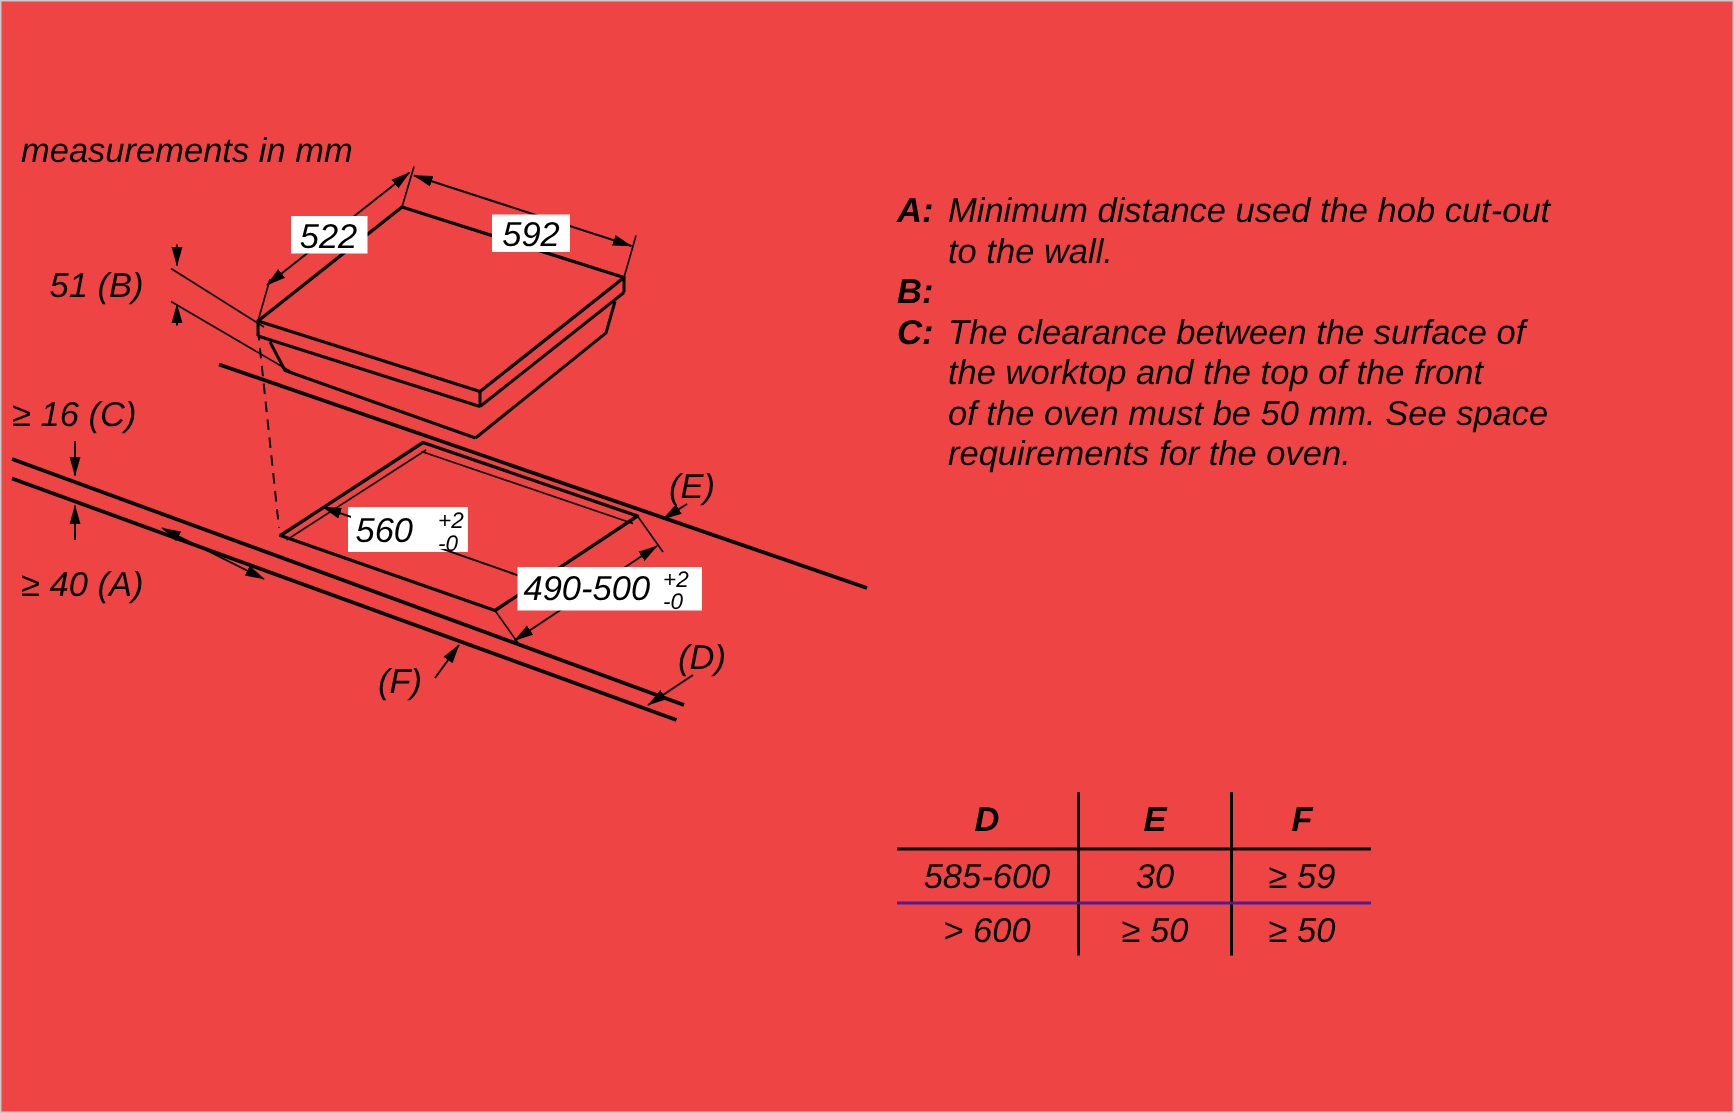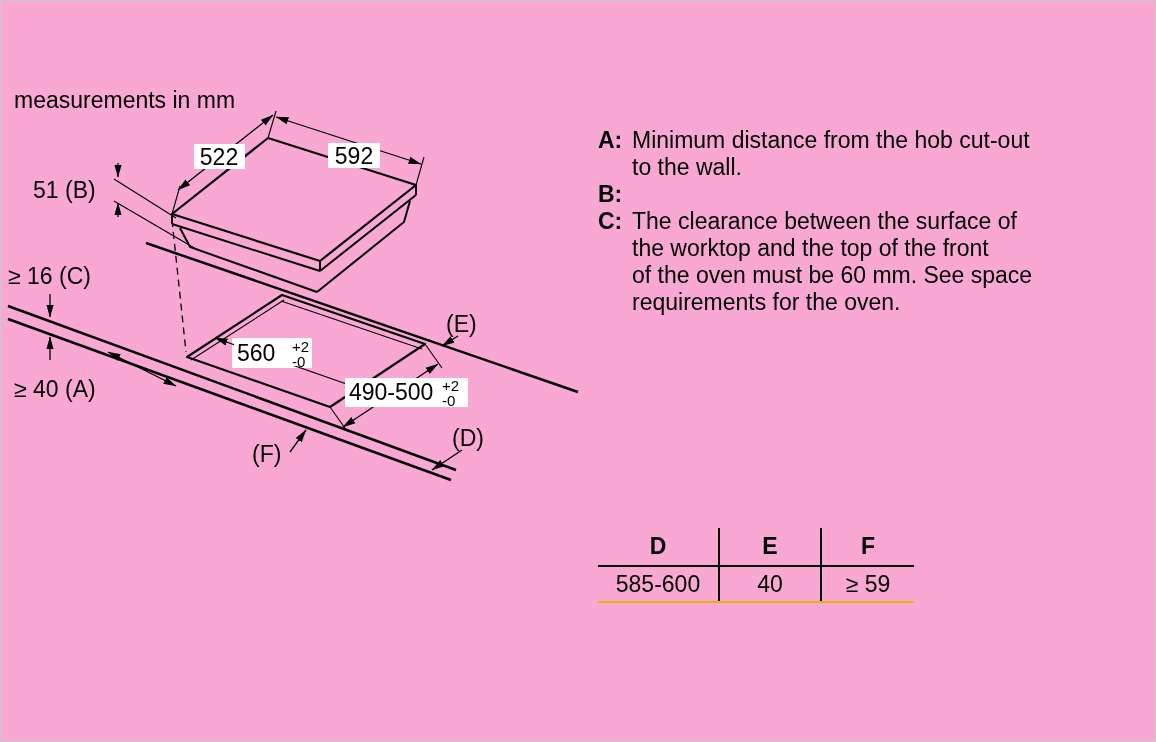--- a/index.html
+++ b/index.html
@@ -1,23 +1,24 @@
 <!DOCTYPE html>
 <html><head>
 <meta charset="utf-8">
 <style>
   html,body{margin:0;padding:0;background:#fff;}
   .page{
     position:relative;
     width:1156px;height:742px;
-    background:#f9a8d4;
+    background:#ef4444;
     font-family:"Liberation Sans",sans-serif;
     color:#000;
     overflow:hidden;
     box-shadow:inset 0 0 0 1px #c9c9c9;
+    font-style:italic;
   }
   .note{
     position:absolute;left:14px;top:87px;
     font-size:23px;line-height:26px;
   }
   .diagram{position:absolute;left:0;top:0;}
 
   
   .s25{stroke:#000;stroke-width:2.5;fill:none;}
   .s22{stroke:#000;stroke-width:2.2;fill:none;stroke-linejoin:round;}
@@ -41,21 +42,21 @@
   .spec-table{
     position:absolute;left:598px;top:528px;
     border-collapse:collapse;font-size:23px;
   }
   .spec-table th,.spec-table td{text-align:center;padding:0;font-weight:normal;}
   .spec-table th{font-weight:bold;height:37px;}
   .spec-table td{height:34px;}
   .cD{width:120px;} .cE{width:100px;} .cF{width:92px;}
   .bR{border-right:2px solid #000;}
   .spec-table thead th{border-bottom:2px solid #000;}
-  .spec-table tbody tr.rowline td{border-bottom:2px solid #eab308;}
+  .spec-table tbody tr.rowline td{border-bottom:2px solid #4c1d95;}
 </style>
 </head>
 <body>
 
 <div class="page">
 
   <div class="note">measurements in mm</div>
 
   <svg class="diagram" width="590" height="520" viewBox="0 0 590 520">
     <defs>
@@ -150,45 +151,50 @@
       <line class="s13" x1="462" y1="450" x2="432" y2="470" marker-end="url(#ah)"></line>
 
       <text x="252" y="462">(F)</text>
       <line class="s13" x1="290" y1="452" x2="306" y2="430" marker-end="url(#ah)"></line>
     </g>
   </svg>
 
   <div class="legend">
     <div class="legend-item">
       <span class="legend-key">A:</span>
-      <span class="legend-text">Minimum distance from the hob cut-out
+      <span class="legend-text">Minimum distance used the hob cut-out
 to the wall.</span>
     </div>
     <div class="legend-item">
       <span class="legend-key">B:</span>
     </div>
     <div class="legend-item">
       <span class="legend-key">C:</span>
       <span class="legend-text">The clearance between the surface of
 the worktop and the top of the front
-of the oven must be 60 mm. See space
+of the oven must be 50 mm. See space
 requirements for the oven.</span>
     </div>
   </div>
 
   <table class="spec-table">
     <thead>
       <tr>
         <th class="cD bR">D</th>
         <th class="cE bR">E</th>
         <th class="cF">F</th>
       </tr>
     </thead>
     <tbody>
       <tr class="rowline">
         <td class="cD bR">585-600</td>
-        <td class="cE bR">40</td>
+        <td class="cE bR">30</td>
         <td class="cF">≥ 59</td>
+      </tr>
+      <tr>
+        <td class="cD bR">&gt; 600</td>
+        <td class="cE bR">≥ 50</td>
+        <td class="cF">≥ 50</td>
       </tr>
     </tbody>
   </table>
 
 </div>
 
 </body></html>

